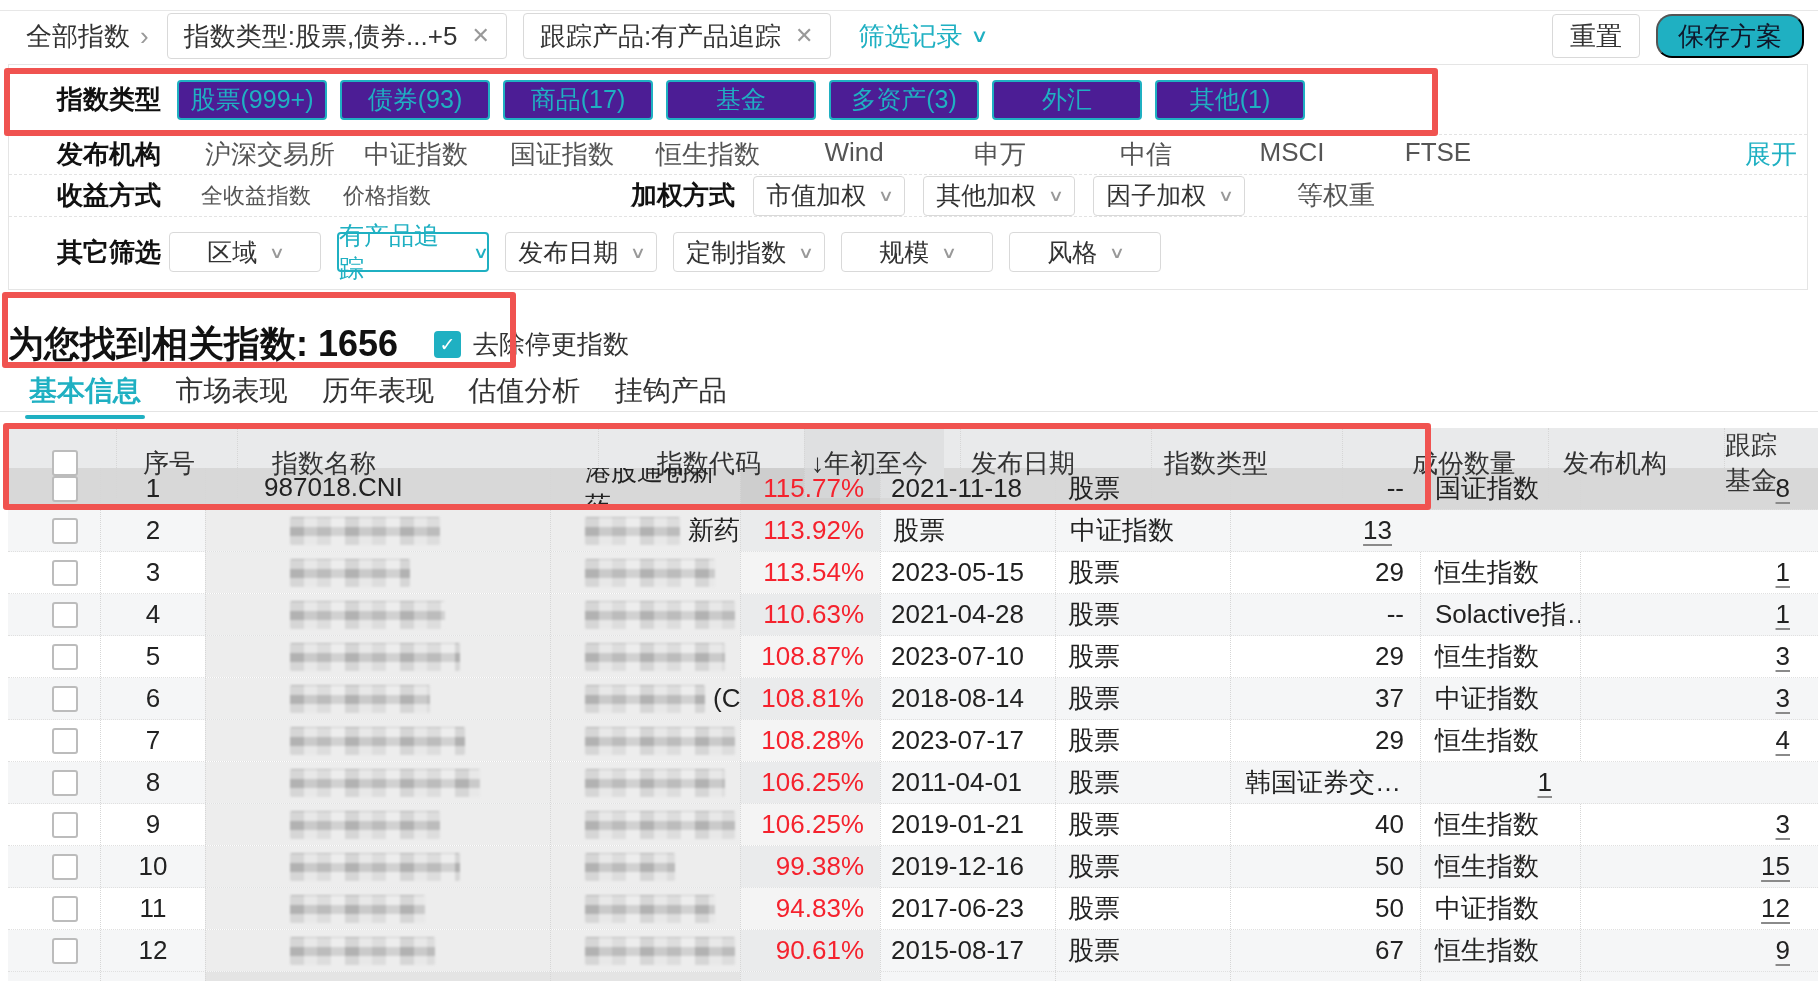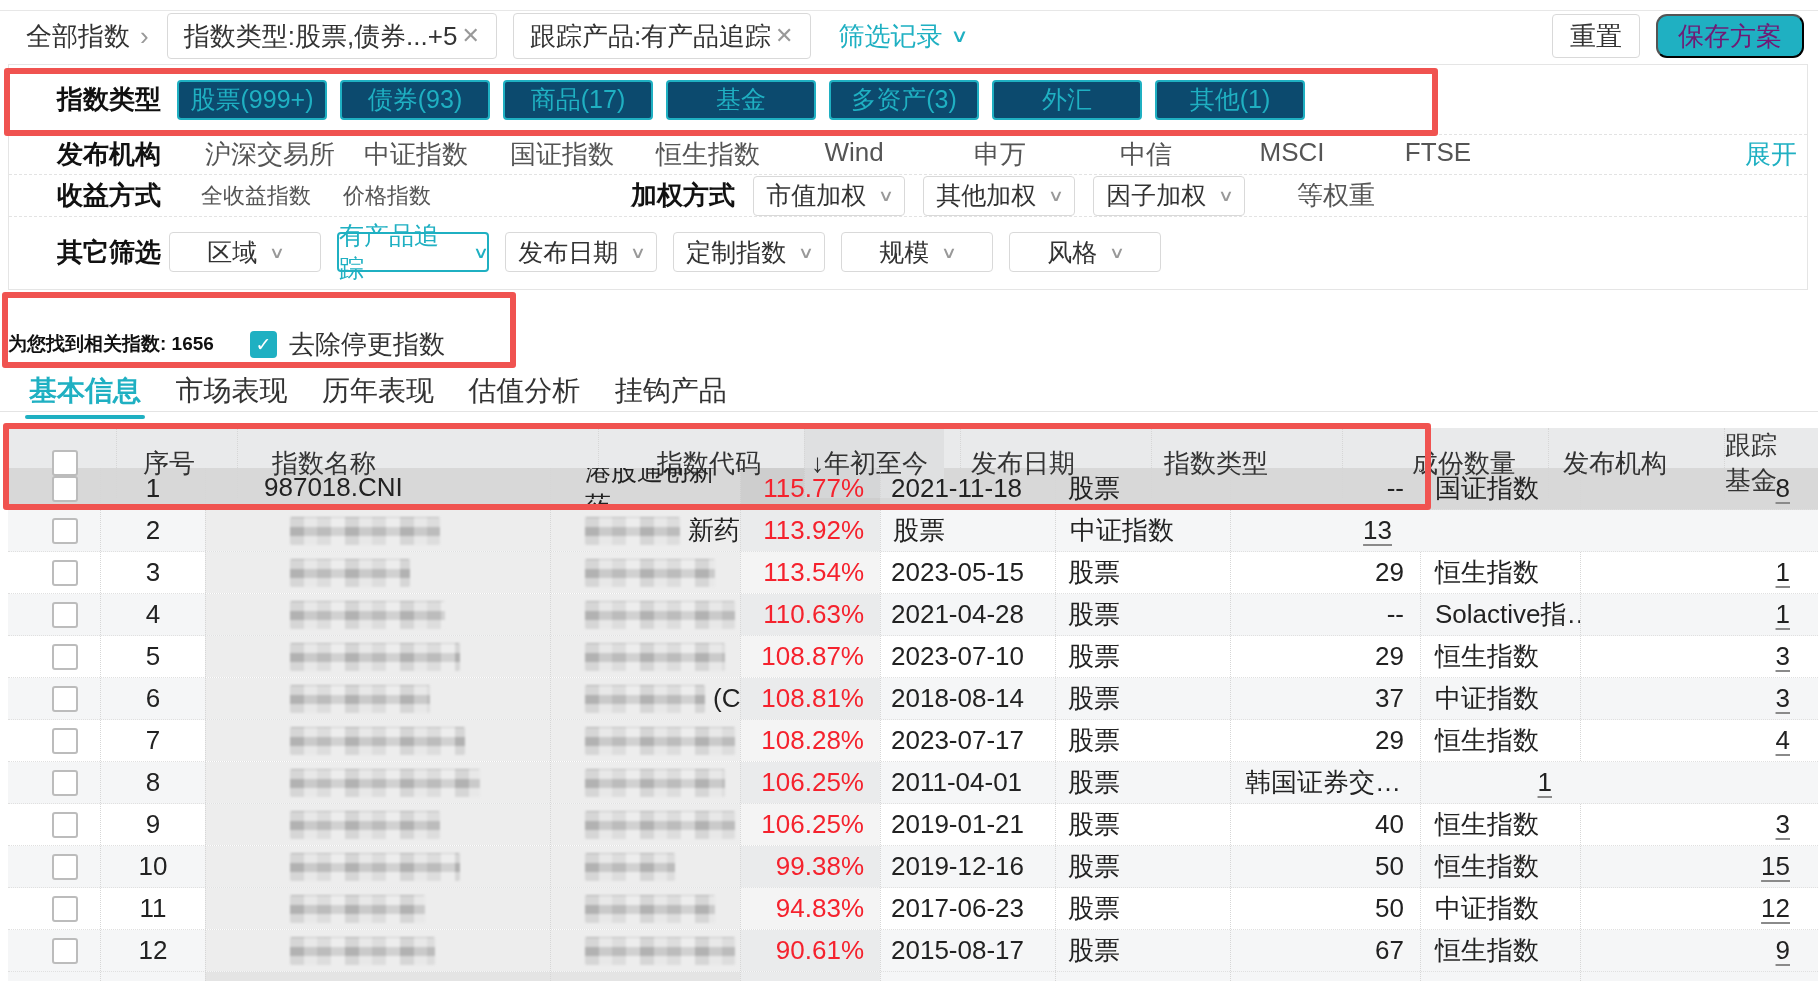--- a/index.html
+++ b/index.html
@@ -5,53 +5,53 @@
   html,body{margin:0;padding:0;background:#fff;}
   #screen{position:relative;width:1818px;height:981px;background:#fff;overflow:hidden;
           font-family:"Liberation Sans","DejaVu Sans",sans-serif;color:#333;}
   .top-divider{position:absolute;top:10px;left:0;width:100%;height:1px;background:#e7e7e7;}
 
   
   .topbar{position:absolute;top:12px;left:0;right:0;height:48px;display:flex;align-items:center;padding:0 14px 0 26px;}
   .crumb{font-size:26px;color:#333;}
   .crumb-sep{color:#999;font-size:26px;margin:0 4px 0 10px;}
   .chips{display:flex;gap:16px;margin-left:14px;}
-  .chip{display:flex;align-items:center;gap:4px;height:44px;padding:0 16px;border:1px solid #d9d9d9;border-radius:4px;font-size:26px;color:#333;background:#fff;}
+  .chip{display:flex;align-items:center;gap:14px;height:44px;padding:0 16px;border:1px solid #d9d9d9;border-radius:4px;font-size:26px;color:#333;background:#fff;}
   .chip .x{color:#999;font-size:22px;line-height:1;}
   .filter-history{display:flex;align-items:center;gap:10px;margin-left:28px;color:var(--accent,#1FB0C2);font-size:26px;cursor:pointer;}
   .chev{font-size:18px;transform:scaleX(1.4);display:inline-block;}
   .tb-spacer{flex:1;}
   .btn-reset{width:88px;height:44px;border:1px solid #d9d9d9;border-radius:4px;background:#fff;font-size:26px;color:#333;display:flex;align-items:center;justify-content:center;margin-right:16px;}
-  .btn-save{height:44px;padding:0 20px;border-radius:11px;background:var(--accent,#1FB0C2);color:#701a75;font-size:26px;display:flex;align-items:center;justify-content:center;}
+  .btn-save{height:44px;padding:0 20px;border-radius:16px;background:var(--accent,#1FB0C2);color:#0f172a;font-size:26px;display:flex;align-items:center;justify-content:center;}
 
   
   .filter-panel{position:absolute;top:64px;left:8px;width:1800px;height:226px;border:1px solid #e5e5e5;box-sizing:border-box;background:#fff;}
   .f-row{display:flex;align-items:center;box-sizing:border-box;}
   .f-row.sep{border-bottom:1px dashed #e3e3e3;}
   .r1{height:70px;} .r2{height:40px;} .r3{height:42px;align-items:center;} .r4{height:70px;position:relative;}
   .f-label{width:112px;margin-left:48px;font-weight:700;font-size:26px;color:#111;flex:none;}
   .types{display:flex;gap:13px;margin-left:8px;}
-  .type-btn{width:150px;height:40px;border:2px solid var(--accent,#1FB0C2);border-radius:4px;background:#0c4a6e;color:var(--accent,#1FB0C2);font-size:25px;display:flex;align-items:center;justify-content:center;}
+  .type-btn{width:150px;height:40px;border:2px solid var(--accent,#1FB0C2);border-radius:4px;background:#4c1d95;color:var(--accent,#1FB0C2);font-size:25px;display:flex;align-items:center;justify-content:center;}
   .pubs{display:flex;padding-left:28px;}
   .pub-item{width:146px;text-align:center;font-size:26px;color:#555;}
   .expand-link{position:absolute;right:10px;color:var(--accent,#1FB0C2);font-size:26px;}
   .r2{position:relative;}
   .rev-item{font-size:22px;color:#555;margin-left:32px;}
   .weight-label{font-weight:700;font-size:26px;color:#111;margin-left:200px;}
   .wdrops{display:flex;gap:18px;margin-left:18px;}
   .dropdown{width:152px;height:40px;border:1px solid #d9d9d9;border-radius:4px;background:#fff;display:flex;align-items:center;justify-content:center;gap:14px;font-size:25px;color:#333;box-sizing:border-box;}
   .dropdown .chev{color:#999;font-size:16px;}
   .dropdown.active{border:2px solid var(--accent,#1FB0C2);color:var(--accent,#1FB0C2);}
   .dropdown.active .chev{color:var(--accent,#1FB0C2);}
   .eq-weight{font-size:26px;color:#555;margin-left:52px;}
   .odrops{display:flex;gap:16px;}
 
   
   .results{position:absolute;top:322px;left:8px;height:44px;display:flex;align-items:center;}
-  .result-text{font-weight:700;font-size:19px;color:#111;}
+  .result-text{font-weight:700;font-size:36px;color:#111;}
   .cbx-on{width:27px;height:27px;background:var(--accent,#1FB0C2);border-radius:4px;margin-left:36px;display:flex;align-items:center;justify-content:center;color:#fff;font-size:19px;font-weight:700;}
   .cbx-label{font-size:26px;color:#333;margin-left:12px;}
 
   
   .tabs{position:absolute;top:370px;left:0;right:0;height:42px;border-bottom:1px solid #e4e4e4;box-sizing:border-box;}
   .tab{display:inline-block;margin-right:22px;font-size:28px;color:#333;padding:2px 4px 8px 4px;position:relative;}
   .tab.odd:first-of-type{} 
   .tab:first-of-type{margin-left:25px;}
   .tab.active{color:var(--accent,#1FB0C2);font-weight:700;}
   .tab.active::after{content:"";position:absolute;left:0;right:0;bottom:-1px;height:4px;background:var(--accent,#1FB0C2);border-radius:2px;}

